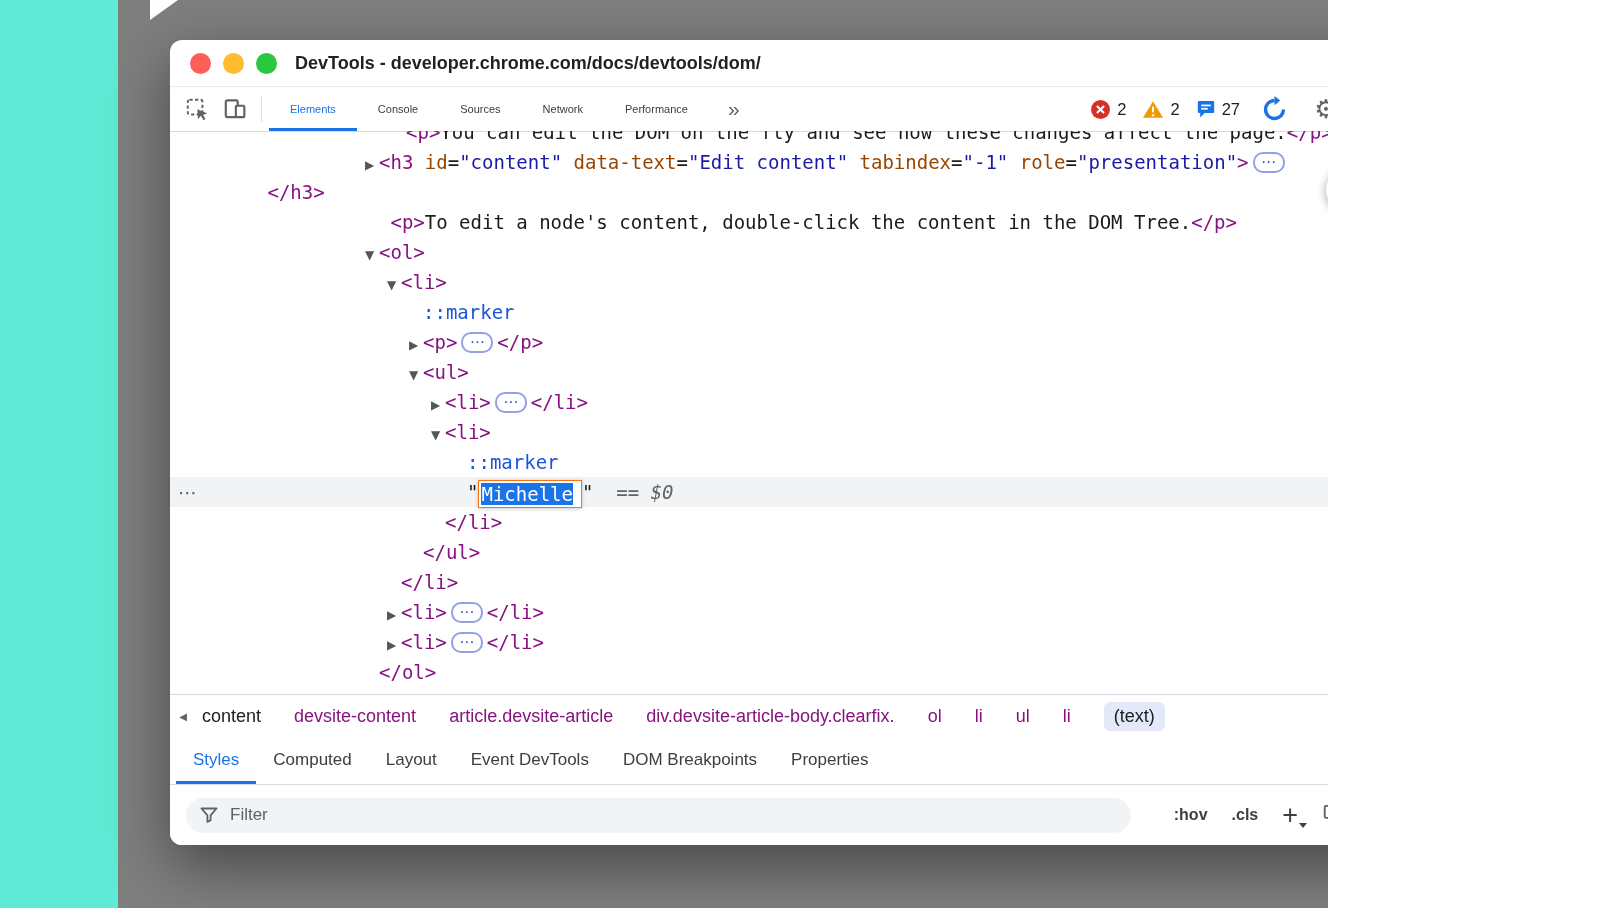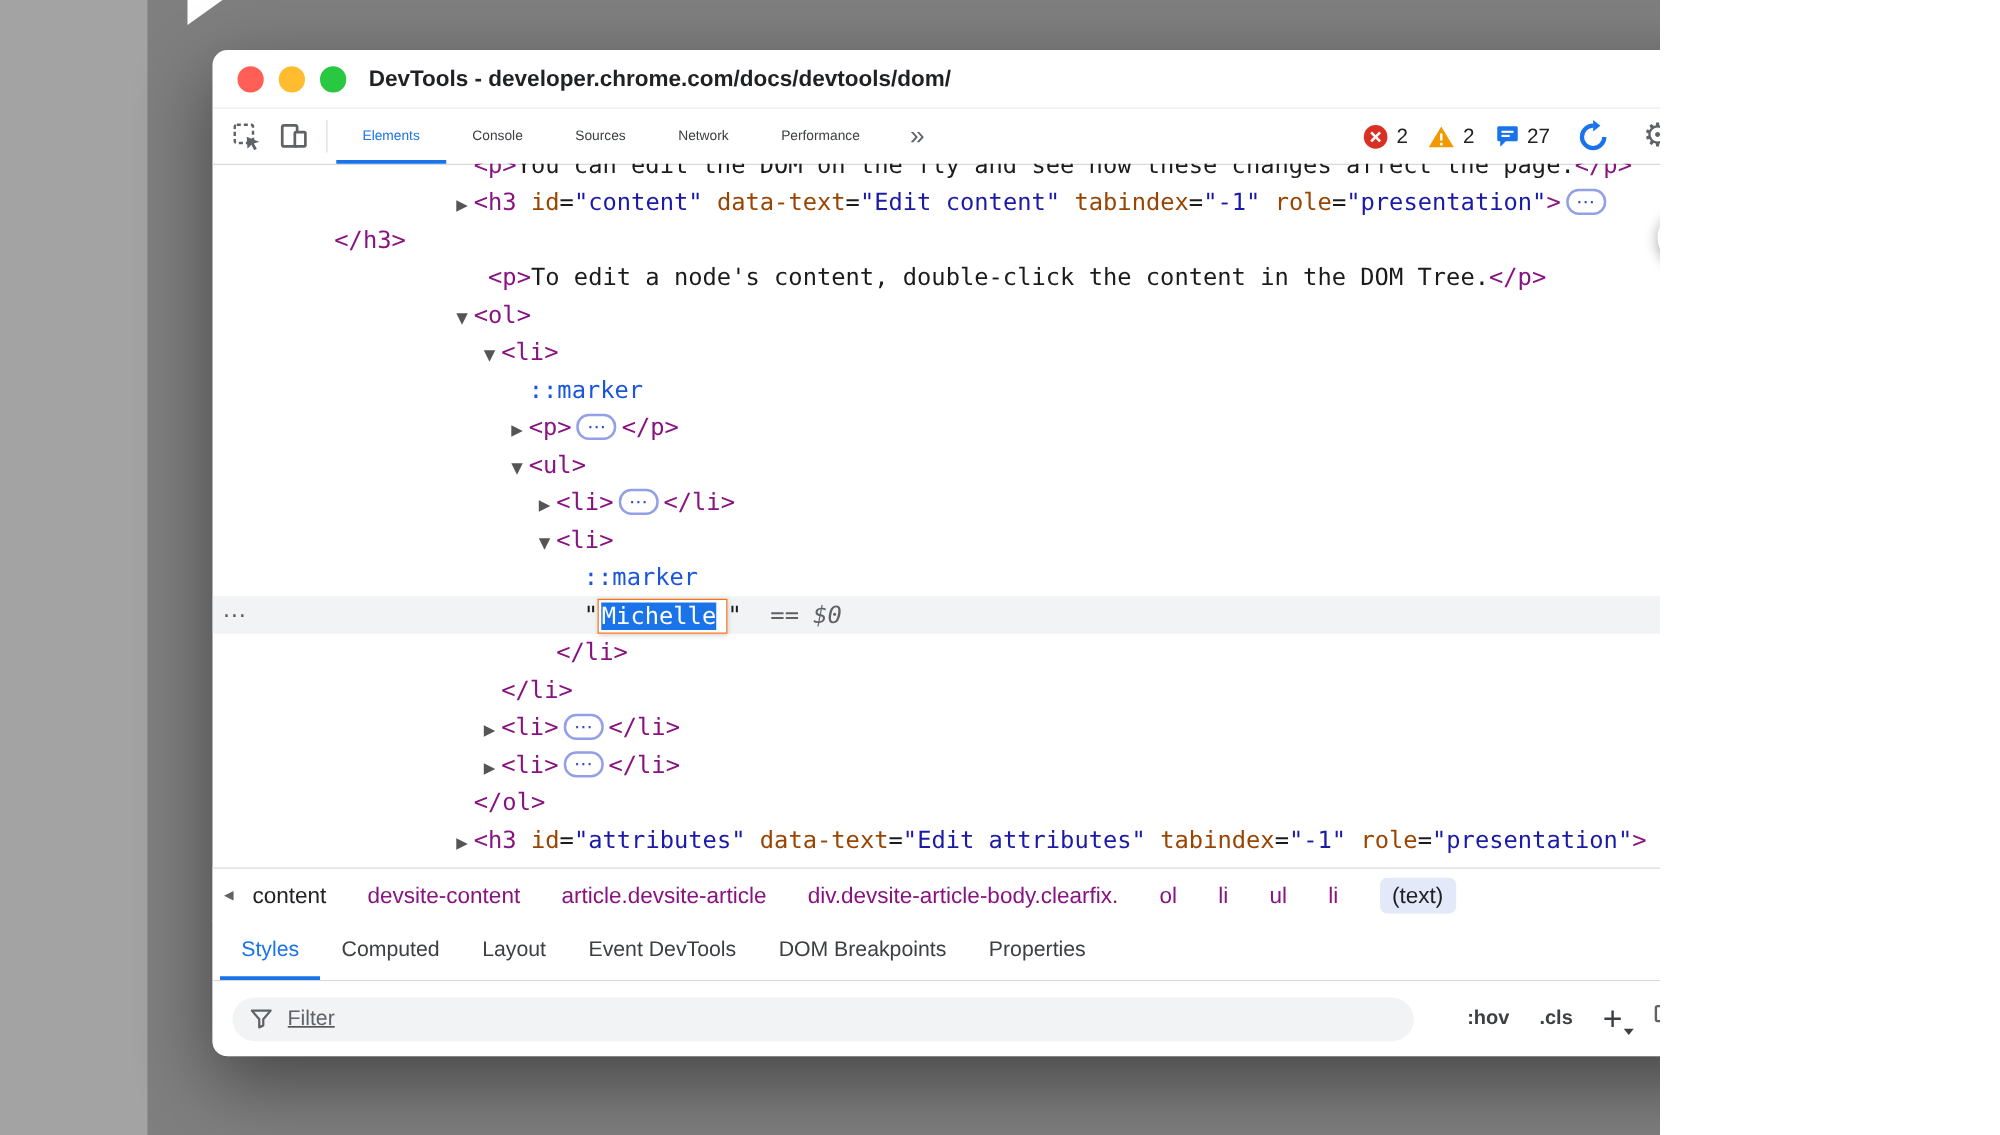--- a/index.html
+++ b/index.html
@@ -1,16 +1,16 @@
 <!DOCTYPE html>
 <html style="--accent: #1a73e8; --tag: #881280; --attr-name: #994500; --attr-value: #1a1aa6; --marker: #1a56db; --selection-blue: #1a73e8; --error-red: #d93025; --warning-yellow: #f29900; --crumb-node: #881280; --backdrop-gray: #7f7f7f;"><head>
 <meta charset="utf-8">
 <style>
   html,body{margin:0;padding:0;background:#fff;}
-  .page{position:relative;width:1328px;height:908px;overflow:hidden;background:#a3a3a3;
+  .page{position:relative;width:1328px;height:908px;overflow:hidden;background:#5eead4;
         font-family:"Liberation Sans",sans-serif;color:#202124;}
   .backdrop{position:absolute;left:118px;top:0;width:1364px;height:908px;background:var(--backdrop-gray,#7f7f7f);}
   .notch{position:absolute;left:150px;top:0;width:0;height:0;
          border-top:20px solid #fff;border-right:28px solid transparent;}
   .window{position:absolute;left:170px;top:40px;width:1238px;height:805px;background:#fff;
           border-radius:12px;box-shadow:0 20px 60px rgba(0,0,0,.45);overflow:hidden;}
 
   
   .titlebar{height:46px;display:flex;align-items:center;border-bottom:1px solid #ececec;}
   .lights{display:flex;gap:12px;margin-left:20px;}
@@ -80,21 +80,21 @@
   .ptabs{position:absolute;left:0;top:696px;right:0;height:48px;display:flex;align-items:stretch;
          padding-left:6px;border-bottom:1px solid #d7d9dc;background:#fff;}
   .ptab{padding:3px 17px 0 17px;display:flex;align-items:center;font-size:17px;color:#3c4043;
         border-bottom:3px solid transparent;white-space:nowrap;}
   .ptab.sel{color:var(--accent,#1a73e8);border-bottom-color:var(--accent,#1a73e8);}
 
   
   .filterbar{position:absolute;left:0;top:745px;right:0;height:60px;display:flex;align-items:center;
              padding:0 16px;background:#fff;}
   .fpill{width:945px;height:35px;background:#f1f3f4;border-radius:18px;display:flex;
-         align-items:center;padding:0 14px;gap:10px;box-sizing:border-box;text-decoration:underline;}
+         align-items:center;padding:0 14px;gap:10px;box-sizing:border-box;}
   .finput{flex:1;background:transparent;border:none;outline:none;font-family:inherit;
           font-size:17px;color:#202124;}
   .finput::placeholder{color:#5f6368;}
   .fright{margin-left:auto;display:flex;align-items:center;gap:24px;color:#3c4043;
           font-size:16px;font-weight:700;}
   .plus{position:relative;font-size:27px;font-weight:400;line-height:1;}
   .plus .caret{position:absolute;right:-9px;bottom:1px;width:0;height:0;
                border-top:5px solid #3c4043;border-left:4px solid transparent;
                border-right:4px solid transparent;}
 </style>
@@ -168,34 +168,35 @@
             <path d="M12 4.6 a7.4 7.4 0 1 0 7.4 7.4" fill="none" stroke="#1a73e8" stroke-width="2.8"></path>
             <path d="M12 0.8 L12 8.4 L16.8 4.6 Z" fill="#1a73e8"></path>
           </svg>
         </div>
         <div class="icon-btn glyph gear">⚙</div>
         <div class="icon-btn glyph kebab">⋮</div>
       </div>
     </div>
 
     <div class="dom">
-        <div class="trow" style="padding-left: 209px; margin-top: -14px;"><span class="tk-tag">&lt;p&gt;</span><span class="tk-text">You can edit the DOM on the fly and see how these changes affect the page.</span><span class="tk-tag">&lt;/p&gt;</span></div>
+        <div class="trow" style="padding-left: 209px; margin-top: -14px; margin-left: 27px;"><span class="tk-tag">&lt;p&gt;</span><span class="tk-text">You can edit the DOM on the fly and see how these changes affect the page.</span><span class="tk-tag">&lt;/p&gt;</span></div>
         <div class="trow" style="padding-left: 195px;"><span class="arrow">▶</span><span class="tk-tag">&lt;h3</span><span class="tk-text"> </span><span class="tk-attr">id</span><span class="tk-text">=</span><span class="tk-val">"content"</span><span class="tk-text"> </span><span class="tk-attr">data-text</span><span class="tk-text">=</span><span class="tk-val">"Edit content"</span><span class="tk-text"> </span><span class="tk-attr">tabindex</span><span class="tk-text">=</span><span class="tk-val">"-1"</span><span class="tk-text"> </span><span class="tk-attr">role</span><span class="tk-text">=</span><span class="tk-val">"presentation"</span><span class="tk-tag">&gt;</span><span class="pill">⋯</span></div>
         <div class="trow" style="padding-left: 86px;"><span class="tk-text"> </span><span class="tk-tag">&lt;/h3&gt;</span></div>
         <div class="trow" style="padding-left: 209px;"><span class="tk-text"> </span><span class="tk-tag">&lt;p&gt;</span><span class="tk-text">To edit a node's content, double-click the content in the DOM Tree.</span><span class="tk-tag">&lt;/p&gt;</span></div>
         <div class="trow" style="padding-left: 195px;"><span class="arrow">▼</span><span class="tk-tag">&lt;ol&gt;</span></div>
         <div class="trow" style="padding-left: 217px;"><span class="arrow">▼</span><span class="tk-tag">&lt;li&gt;</span></div>
         <div class="trow" style="padding-left: 253px;"><span class="tk-marker">::marker</span></div>
         <div class="trow" style="padding-left: 239px;"><span class="arrow">▶</span><span class="tk-tag">&lt;p&gt;</span><span class="pill">⋯</span><span class="tk-tag">&lt;/p&gt;</span></div>
         <div class="trow" style="padding-left: 239px;"><span class="arrow">▼</span><span class="tk-tag">&lt;ul&gt;</span></div>
         <div class="trow" style="padding-left: 261px;"><span class="arrow">▶</span><span class="tk-tag">&lt;li&gt;</span><span class="pill">⋯</span><span class="tk-tag">&lt;/li&gt;</span></div>
         <div class="trow" style="padding-left: 261px;"><span class="arrow">▼</span><span class="tk-tag">&lt;li&gt;</span></div>
         <div class="trow" style="padding-left: 297px;"><span class="tk-marker">::marker</span></div>
         <div class="trow hl" style="padding-left: 297px;"><span class="gutter">⋯</span><span class="tk-text">"</span><span class="editor"><span class="selx">Michelle</span></span><span class="tk-text">"  </span><span class="tk-eq">==</span><span class="tk-text"> </span><span class="tk-dollar">$0</span></div>
         <div class="trow" style="padding-left: 275px;"><span class="tk-tag">&lt;/li&gt;</span></div>
+        <div class="trow" style="padding-left: 253px;"><span class="tk-tag">&lt;/ul&gt;</span></div>
         <div class="trow" style="padding-left: 231px;"><span class="tk-tag">&lt;/li&gt;</span></div>
         <div class="trow" style="padding-left: 217px;"><span class="arrow">▶</span><span class="tk-tag">&lt;li&gt;</span><span class="pill">⋯</span><span class="tk-tag">&lt;/li&gt;</span></div>
         <div class="trow" style="padding-left: 217px;"><span class="arrow">▶</span><span class="tk-tag">&lt;li&gt;</span><span class="pill">⋯</span><span class="tk-tag">&lt;/li&gt;</span></div>
         <div class="trow" style="padding-left: 209px;"><span class="tk-tag">&lt;/ol&gt;</span></div>
         <div class="trow" style="padding-left: 195px;"><span class="arrow">▶</span><span class="tk-tag">&lt;h3</span><span class="tk-text"> </span><span class="tk-attr">id</span><span class="tk-text">=</span><span class="tk-val">"attributes"</span><span class="tk-text"> </span><span class="tk-attr">data-text</span><span class="tk-text">=</span><span class="tk-val">"Edit attributes"</span><span class="tk-text"> </span><span class="tk-attr">tabindex</span><span class="tk-text">=</span><span class="tk-val">"-1"</span><span class="tk-text"> </span><span class="tk-attr">role</span><span class="tk-text">=</span><span class="tk-val">"presentation"</span><span class="tk-tag">&gt;</span></div>
       </div>
 
     <div class="a11y">
       <svg width="27" height="27" viewBox="0 0 24 24" fill="#1f2124">
         <circle cx="12" cy="4.6" r="2.4"></circle>

